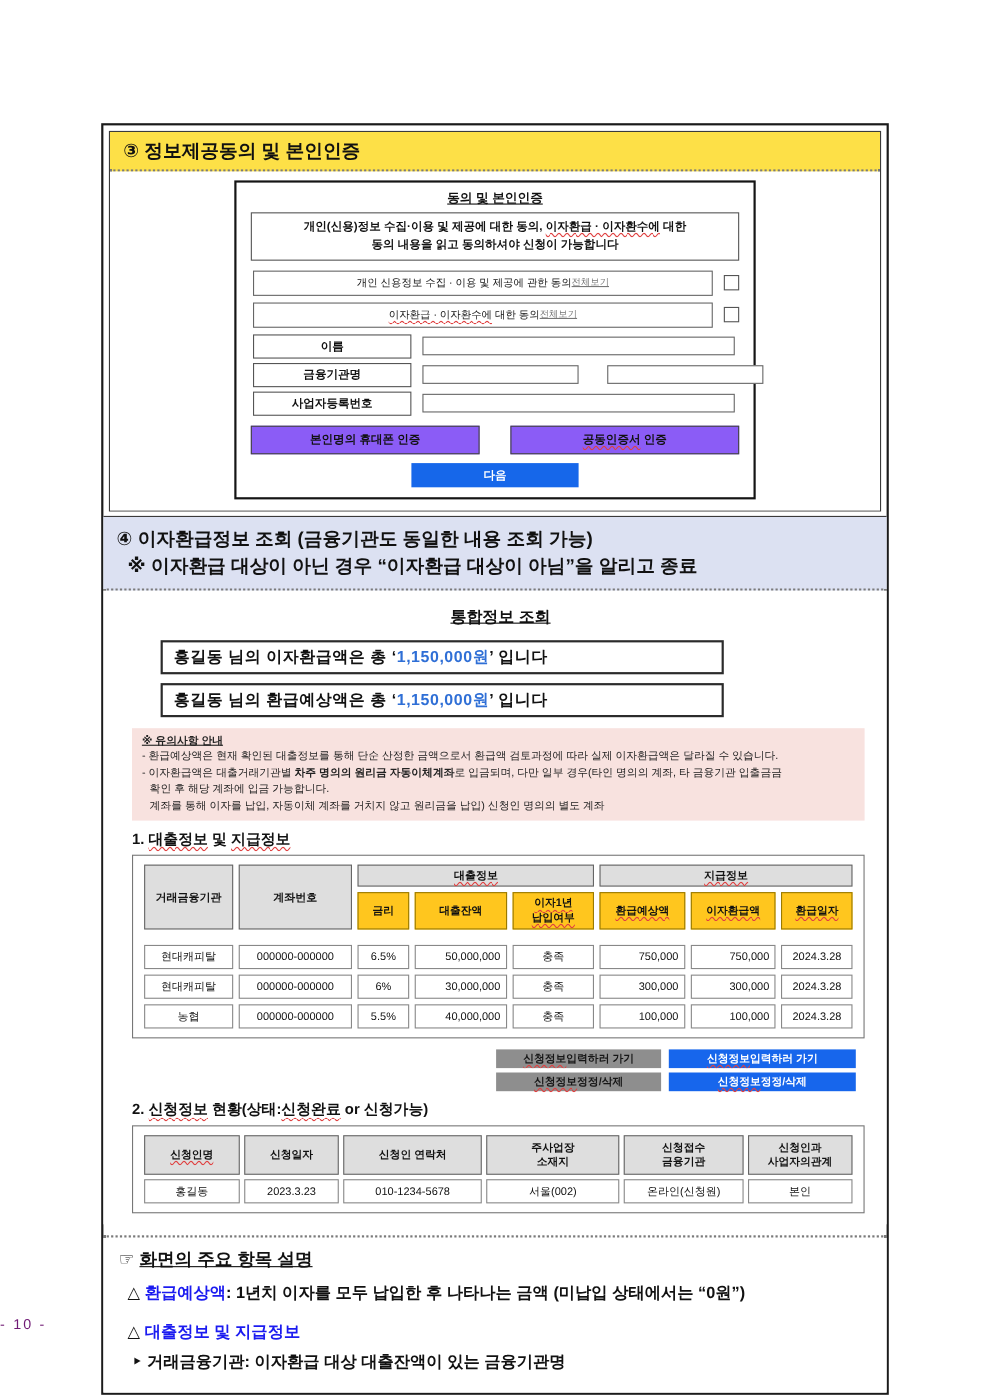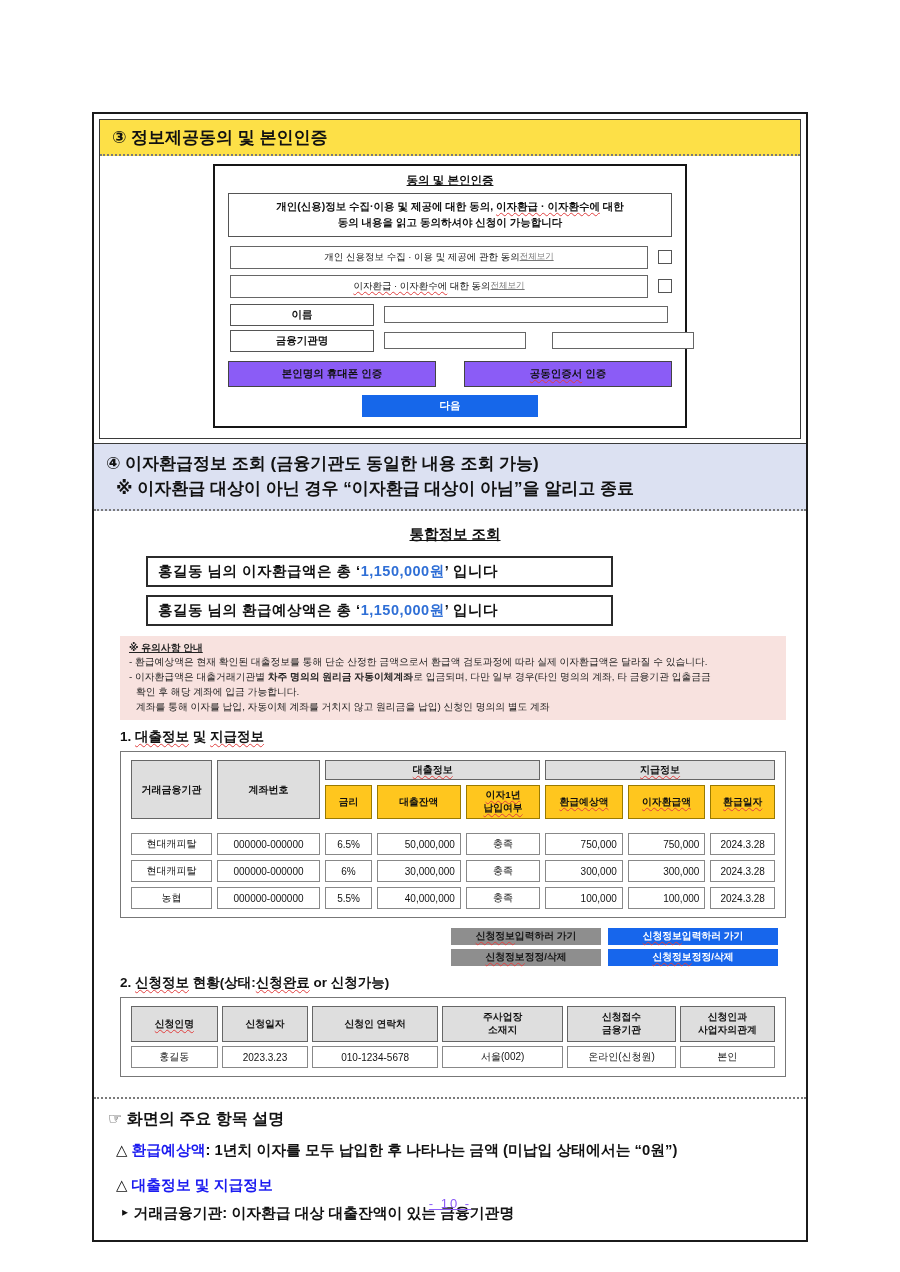--- a/index.html
+++ b/index.html
@@ -44,34 +44,34 @@
   .txt{
     flex:1;height:17px;border:1px solid #666;box-sizing:border-box;
     font-size:10px;padding:0 4px;background:#fff;outline:none;
   }
   .auth-row{display:flex;justify-content:space-between;margin:9px 0 8px 0;gap:28px;}
   .auth-btn{
     flex:1;border:1px solid #444;text-align:center;font-weight:bold;font-size:10.5px;
     padding:5px 0;background:#8b5cf6;cursor:pointer;
   }
   .next-btn{
-    width:176px;margin:0 auto;background:#1667ea;color:#fff;text-align:center;
+    width:152px;margin:0 auto;background:#1667ea;color:#fff;text-align:center;
     font-weight:bold;font-size:10.5px;padding:4px 0;cursor:pointer;
   }
   
   .band4{
     background:#dce1f2;border-top:1px solid #3a3a3a;border-bottom:2px dotted #7a7a7a;
     padding:7px 12px 7px 12px;font-weight:bold;font-size:17px;line-height:1.5;margin-top:4px;
   }
   .band4 .sub{padding-left:10px;}
   
   .sec4-content{padding:14px 20px 10px 30px;background:#fff;}
   .inq-title{text-align:center;font-weight:bold;font-size:14.5px;text-decoration:underline;margin-bottom:12px;}
   .amount-box{
-    width:467px;border:2px solid #2b2b2b;box-sizing:border-box;padding:4px 10px;
+    width:512px;border:2px solid #2b2b2b;box-sizing:border-box;padding:4px 10px;
     font-weight:bold;font-size:14.5px;margin:0 0 8px 22px;background:#fff;letter-spacing:0.5px;
   }
   .amt{color:#2f6fd6;}
   .pink-box{
     background:#f8e2df;margin:10px 0 0 -4px;padding:5px 9px 6px 9px;
     font-size:9.8px;line-height:1.5;color:#222;
   }
   .pink-box .pk-title{font-weight:bold;text-decoration:underline;}
   .pink-box .indent{padding-left:7px;}
   .sec-heading{font-weight:bold;font-size:13.5px;margin:8px 0 5px -4px;}
@@ -101,27 +101,27 @@
     display:flex;align-items:center;justify-content:center;font-weight:bold;font-size:9.8px;
     height:17px;cursor:pointer;
   }
   .btn.gray{background:#8e8e8e;color:#161616;width:150px;}
   .btn.blue{background:#1766ec;color:#ffffff;width:170px;}
   .at{display:grid;grid-template-columns:1fr 1fr 1.45fr 1.4fr 1.25fr 1.1fr;gap:4px;}
   .at .hgray{min-height:30px;white-space:pre-line;font-size:9.8px;}
   
   .explain{border-top:2px dotted #7a7a7a;padding:8px 14px 12px 14px;background:#fff;margin-top:10px;}
   .exp-head{font-weight:bold;font-size:16px;margin:2px 0 10px 0;}
-  .exp-head .u{}
+  .exp-head .u{text-decoration:underline;}
   .exp-item{font-weight:bold;font-size:14.8px;margin:0 0 13px 8px;line-height:1.45;}
   .blue{color:#1b1bf0;}
   .exp-sub{font-weight:bold;font-size:14.8px;margin:2px 0 4px 12px;line-height:1.5;}
   .pagenum{
-    position:absolute;left:0;top:1196px;width:100%;text-align:center;
-    font-size:13px;color:#8b5cf6;letter-spacing:2px;text-decoration:underline;
+    position:absolute;left:0;top:1196px;width:100%;
+    font-size:13px;color:#701a75;letter-spacing:2px;
   }
   .pre{white-space:pre-line;}
 </style>
 </head>
 <body>
 
 <div class="frame">
 
   <div class="sec3-box">
     <div class="band">③ 정보제공동의 및 본인인증</div>
@@ -154,20 +154,26 @@
           <div class="field-inputs">
               <input class="txt" style="">
             </div>
         </div>
         <div class="field-row">
           <div class="field-label">금융기관명</div>
           <div class="field-inputs">
             <input class="txt" style="">
             <input class="txt" style="">
           </div>
+        </div>
+        <div class="field-row">
+          <div class="field-label">사업자등록번호</div>
+          <div class="field-inputs">
+              <input class="txt" style="">
+            </div>
         </div>
 
         <div class="auth-row">
           <div class="auth-btn">본인명의 휴대폰 인증</div>
           <div class="auth-btn"><span class="sq">공동인증서</span><span> 인증</span></div>
         </div>
         <div class="next-btn">다음</div>
       </div>
     </div>
   </div>

